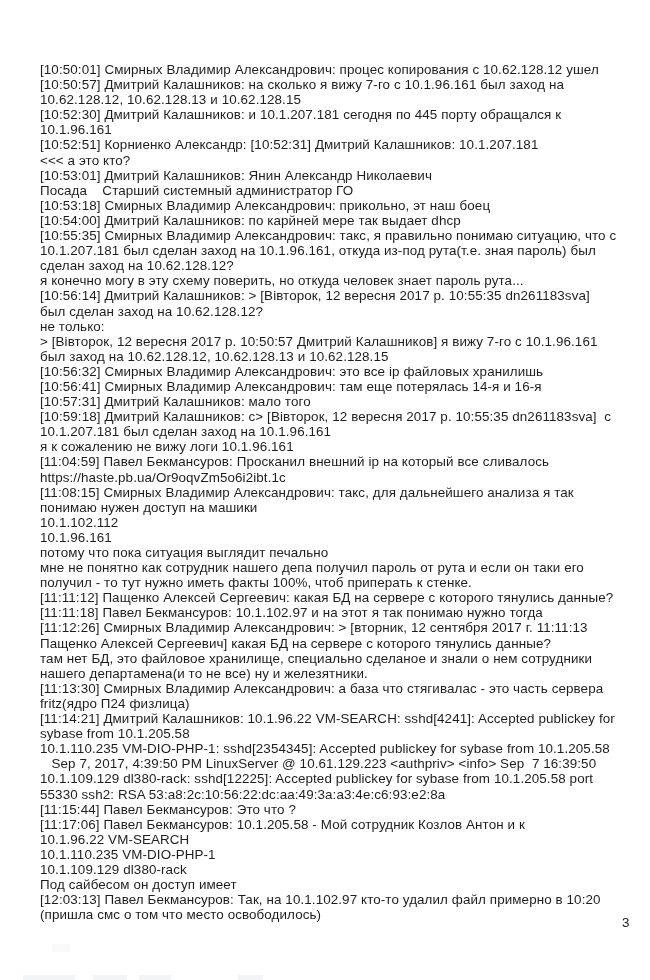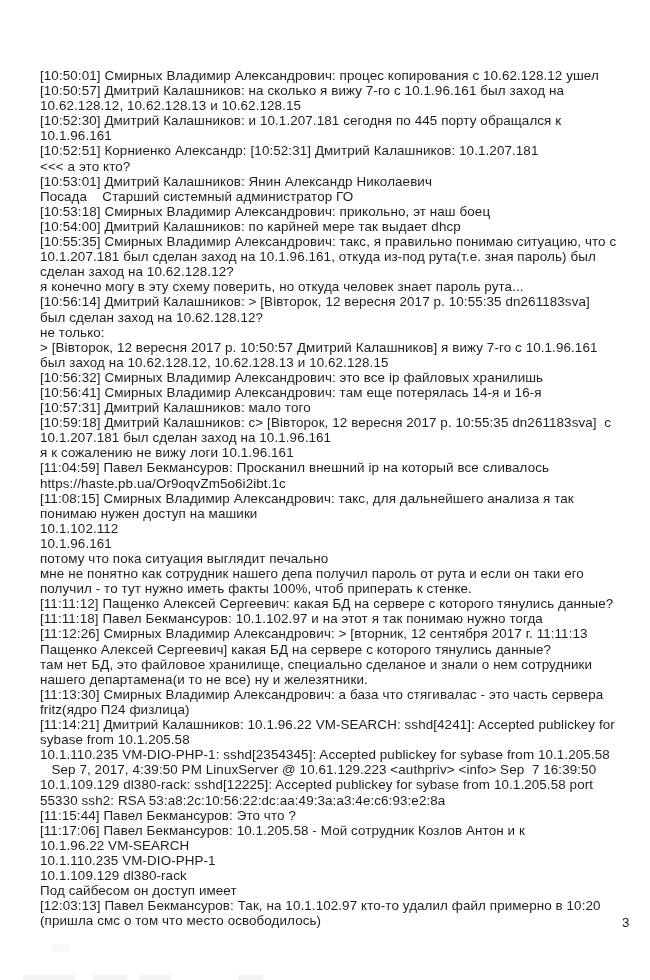--- a/index.html
+++ b/index.html
@@ -12,21 +12,21 @@
     width: 650px;
     height: 980px;
     background: #ffffff;
     overflow: hidden;
     font-family: "Liberation Sans", sans-serif;
     color: #1e1e1e;
   }
   .text-block {
     position: absolute;
     left: 40px;
-    top: 68px;
+    top: 62px;
     width: 585px;
     font-size: 13.4px;
     line-height: 15.1px;
     white-space: pre;
     letter-spacing: 0.1px;
   }
   .line {
     height: 15.1px;
   }
   .page-number {

